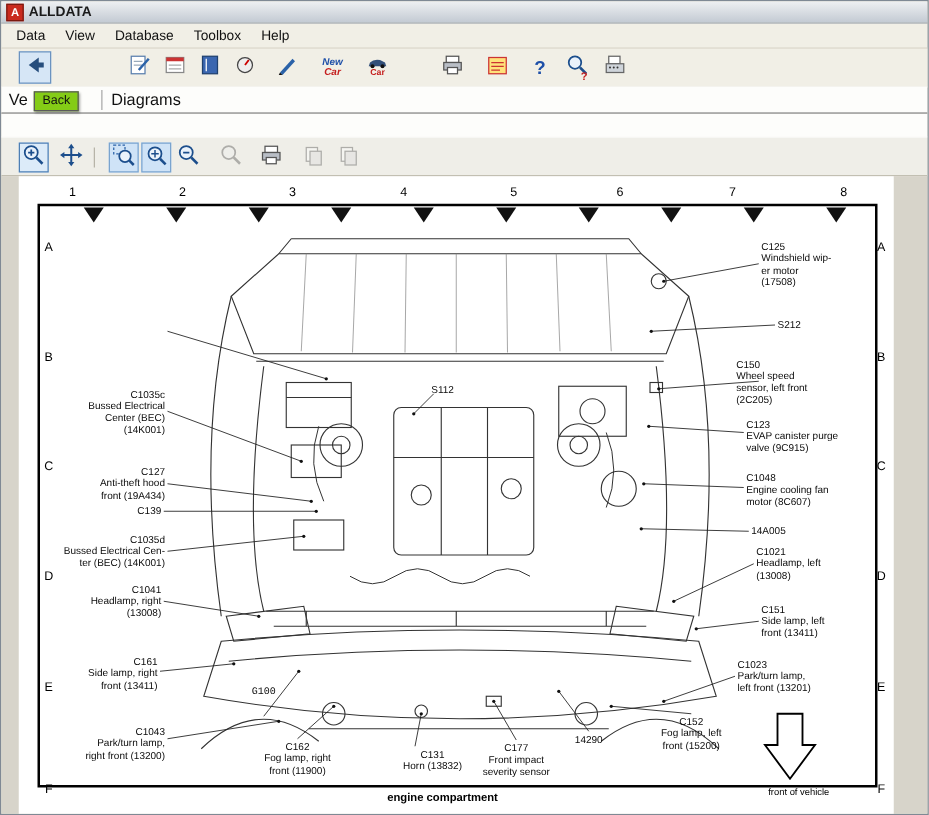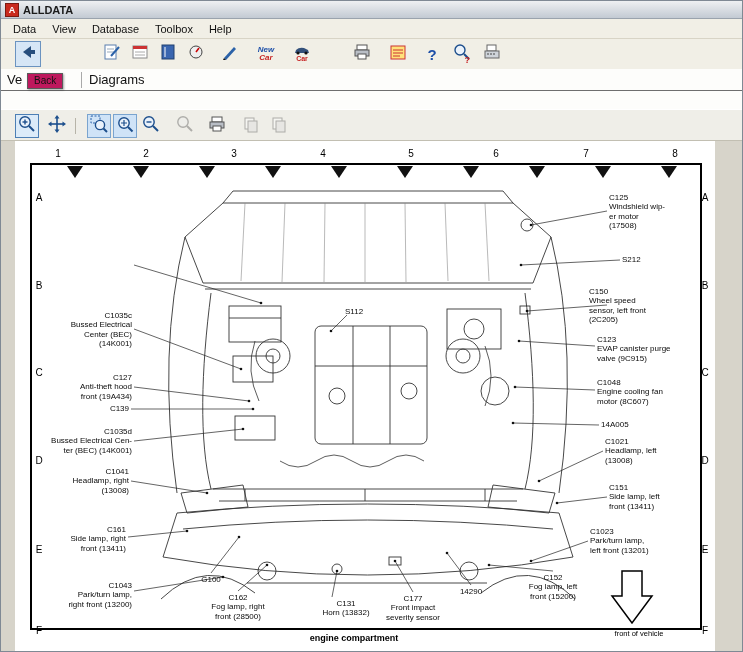--- a/index.html
+++ b/index.html
@@ -19,21 +19,21 @@
   .twotext .l1{color:#1d4fa8;font-size:8px;font-weight:bold;font-style:italic;}
   .twotext .l2{color:#c51f1f;font-size:8px;font-weight:bold;font-style:italic;}
   .car-label{color:#c51f1f;font-size:7px;font-weight:bold;line-height:1;}
   .help-q{color:#1d4fa8;font-size:15px;font-weight:bold;}
   .sq-q{position:absolute;right:2px;bottom:1px;color:#c51f1f;font-size:9px;font-weight:bold;}
   
   .tabrow{position:absolute;left:0;top:68px;width:100%;height:22px;background:#fdfdfb;border-bottom:1px solid #6e6e6e;box-sizing:border-box;}
   .ve-label{position:absolute;left:6px;top:3px;font-size:13px;color:#111;}
   .tab-divider{position:absolute;left:80px;top:3px;width:1px;height:16px;background:#a9a9a9;}
   .tab-diagrams{position:absolute;left:88px;top:3px;font-size:13px;color:#111;}
-  .tooltip{position:absolute;left:26px;top:72px;background:#be185d;border:1px solid #5a5a5a;font-size:10px;padding:1px 6px 2px 6px;color:#111;box-shadow:1px 1px 2px rgba(0,0,0,.35);z-index:30;}
+  .tooltip{position:absolute;left:26px;top:72px;background:#84cc16;border:1px solid #5a5a5a;font-size:10px;padding:1px 6px 2px 6px;color:#111;box-shadow:1px 1px 2px rgba(0,0,0,.35);z-index:30;}
   
   .viewrow{position:absolute;left:0;top:90px;width:100%;height:18px;background:#fdfdfb;}
   .view-title{position:absolute;left:8px;top:2px;font-size:10.5px;color:#111;margin-top:24px;}
   
   .zoombar{position:absolute;left:0;top:108px;width:100%;height:32px;background:#efeee8;border-top:1px solid #fff;border-bottom:1px solid #c2bfb2;box-sizing:border-box;}
   .zbtn{position:absolute;top:4px;width:24px;height:24px;display:flex;align-items:center;justify-content:center;border:1px solid transparent;box-sizing:border-box;}
   .zbtn.selected{border:1px solid #4d7fb5;background:#dcebf9;}
   .zbtn.hot{background:#cfe3f7;border:1px solid #7aa4cf;}
   .zbtn.disabled{opacity:.42;filter:grayscale(1);}
   .zsep{position:absolute;top:8px;width:1px;height:16px;background:#b7b4a8;}
@@ -424,24 +424,24 @@
 ter (BEC) (14K001)</div>
           <div class="dlabel right" style="left: 114px; top: 326px;">C1041
 Headlamp, right
 (13008)</div>
           <div class="dlabel right" style="left: 111px; top: 384px;">C161
 Side lamp, right
 front (13411)</div>
           <div class="dlabel right" style="left: 117px; top: 440px;">C1043
 Park/turn lamp,
 right front (13200)</div>
-          <div class="dlabel center" style="left: 196px; top: 434px;">G100</div>
+          <div class="dlabel center" style="left: 196px; top: 408px; font-family: Liberation Mono, monospace;">G100</div>
           <div class="dlabel center" style="left: 223px; top: 452px;">C162
 Fog lamp, right
-front (28500)</div>
+front (11900)</div>
           <div class="dlabel center" style="left: 317px; top: 458px; margin-left: 14px;">C131
 Horn (13832)</div>
           <div class="dlabel center" style="left: 398px; top: 453px;">C177
 Front impact
 severity sensor</div>
           <div class="dlabel center" style="left: 456px; top: 446px;">14290</div>
           <div class="dlabel center" style="left: 538px; top: 432px;">C152
 Fog lamp, left
 front (15200)</div>
           <div class="dlabel left" style="left: 594px; top: 52px;">C125

